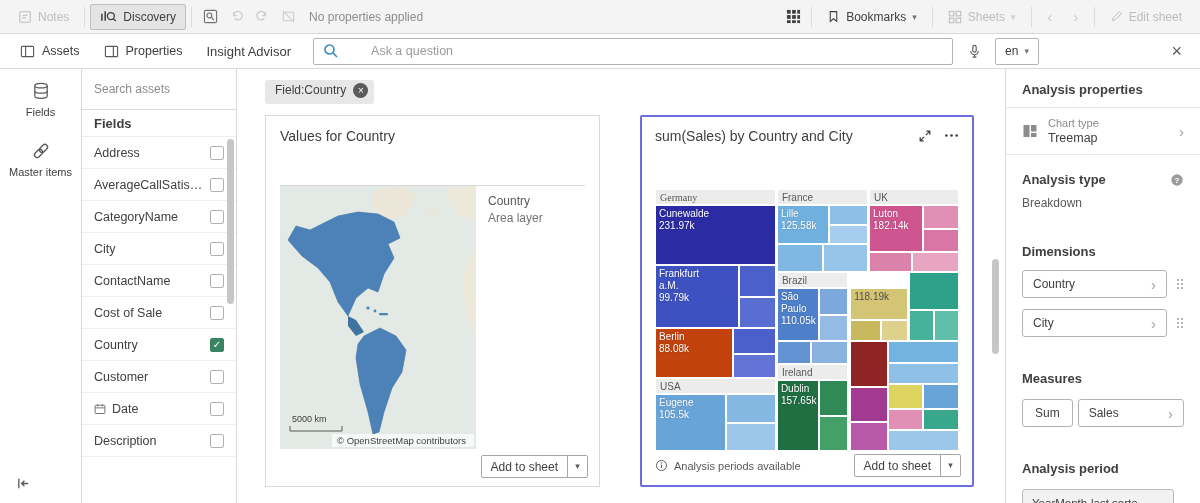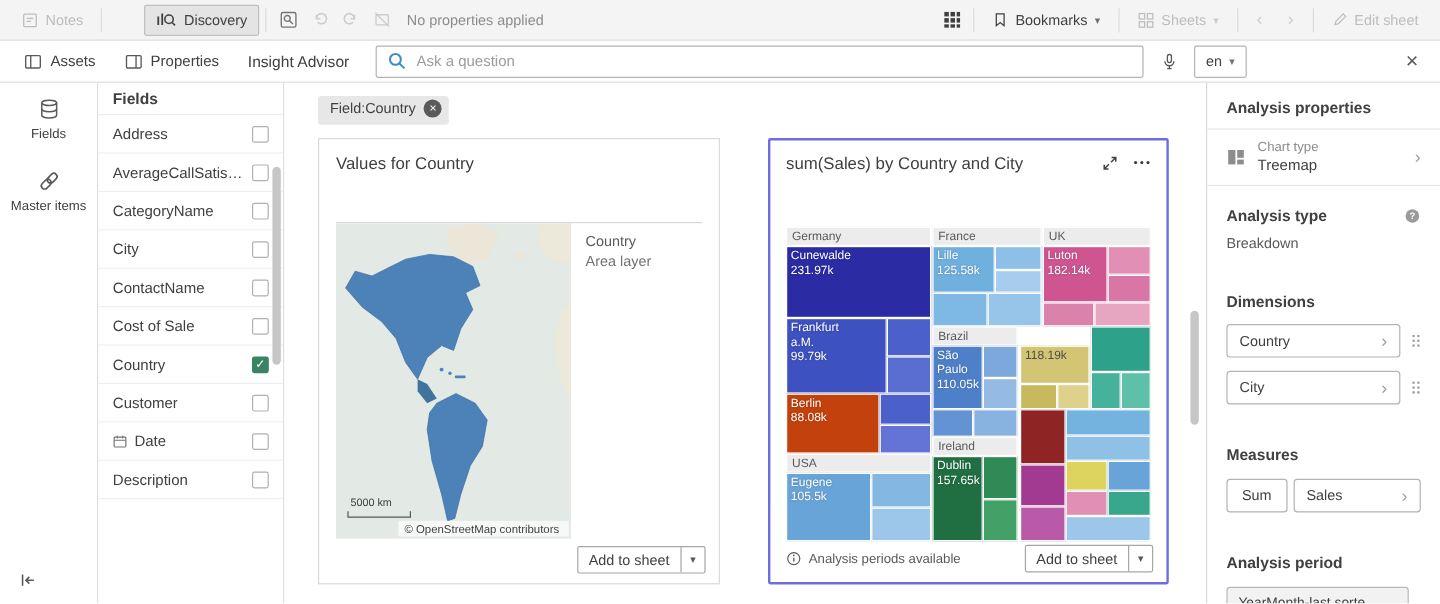--- a/index.html
+++ b/index.html
@@ -5,36 +5,36 @@
   * { margin:0; padding:0; box-sizing:border-box; }
   html,body { width:1200px; height:503px; overflow:hidden; }
   body { font-family:"Liberation Sans",sans-serif; font-size:12px; color:#404040; background:#fff; }
   .app { width:1200px; height:503px; display:flex; flex-direction:column; }
 
   
   .topbar { height:34px; background:#f4f4f4; border-bottom:1px solid #d9d9d9; display:flex; align-items:center; justify-content:space-between; padding:0 8px; flex:0 0 34px; }
   .tb-group { display:flex; align-items:center; }
   .tbtn { display:flex; align-items:center; gap:6px; height:26px; padding:0 9px; font-size:12px; color:#595959; cursor:pointer; border-radius:2px; border:1px solid transparent; white-space:nowrap; }
   .tbtn.disabled { color:#bdbdbd; cursor:default; }
-  .tbtn.active { background:#e4e4e4; border-color:#bfbfbf; color:#404040;margin-left:30px; }
+  .tbtn.active { background:#e4e4e4; border-color:#bfbfbf; color:#404040; }
   .ibtn { width:26px; height:26px; display:flex; align-items:center; justify-content:center; color:#737373; cursor:pointer; }
   .ibtn.disabled { color:#cccccc; cursor:default; }
   .ibtn.dark { color:#404040; }
   .tdiv { width:1px; height:20px; background:#dcdcdc; margin:0 5px; flex:0 0 1px; }
   .nosel { color:#8c8c8c; margin-left:8px; white-space:nowrap; }
   .caret { font-size:9px; color:#737373; }
   .tbtn.disabled .caret { color:#cccccc; }
   .chevtxt { font-size:15px; line-height:1; }
 
   
   .subbar { height:35px; background:#fff; border-bottom:1px solid #d9d9d9; display:flex; align-items:center; padding:0 12px; flex:0 0 35px; gap:8px; }
   .sbtn { display:flex; align-items:center; gap:7px; height:27px; padding:0 8px; color:#404040; font-size:12.5px; cursor:pointer; white-space:nowrap; }
   .ia-title { font-size:13px; color:#404040; margin:0 14px 0 8px; white-space:nowrap; }
   .searchwrap { display:flex; align-items:center; width:640px; height:27px; border:1px solid #b3b3b3; border-radius:2px; background:#fff; padding:0 9px; gap:8px; }
-  .searchwrap input { border:none; outline:none; flex:1; font-size:12.5px; color:#404040; font-family:inherit; background:transparent; }
+  .searchwrap input { border:none; outline:none; flex:1; font-size:12.5px; color:#404040; font-family:inherit; background:transparent;margin-left:24px; }
   .searchwrap input::placeholder { color:#9c9c9c; }
   .lang { display:flex; align-items:center; gap:6px; border:1px solid #b3b3b3; border-radius:2px; height:27px; padding:0 9px; cursor:pointer; color:#404040; }
   .spacer { flex:1; }
   .closex { font-size:18px; color:#595959; cursor:pointer; padding:0 6px; line-height:1; }
 
   
   .content { flex:1; display:flex; height:434px; }
 
   
   .rail { width:82px; flex:0 0 82px; border-right:1px solid #d9d9d9; position:relative; background:#fff; }
@@ -264,20 +264,23 @@
       </div>
       <div class="rail-collapse">
         <svg viewBox="0 0 16 16" width="15" height="15">
             <path d="M3 3v10" stroke="#595959" stroke-width="1.4"></path>
             <path d="M13 8H6M9 5l-3 3 3 3" fill="none" stroke="#595959" stroke-width="1.4"></path>
           </svg>
       </div>
     </nav>
 
     <aside class="apanel">
+      <div class="asearch">
+        <input type="text" placeholder="Search assets" style="">
+      </div>
       <div class="ahead">Fields</div>
       <div>
           <div class="arow">
             <span class="alabel">Address</span>
             <span class="cb"></span>
           </div>
           <div class="arow">
             <span class="alabel">AverageCallSatisfa...</span>
             <span class="cb"></span>
           </div>
@@ -374,21 +377,21 @@
                   <path d="M9.5 2.5h4v4M13.5 2.5L9 7M6.5 13.5h-4v-4M2.5 13.5L7 9" fill="none" stroke="#404040" stroke-width="1.4"></path>
                 </svg>
               <svg viewBox="0 0 16 16" width="15" height="15">
                   <circle cx="2.5" cy="8" r="1.4" fill="#404040"></circle>
                   <circle cx="8" cy="8" r="1.4" fill="#404040"></circle>
                   <circle cx="13.5" cy="8" r="1.4" fill="#404040"></circle>
                 </svg>
             </div>
           </div>
           <div class="treemap">
-              <div class="tm-cell tm-head" style="left: 0%; top: 0%; width: 39.7%; height: 6.1%;">Germany</div>
+              <div class="tm-cell tm-head" style="left: 0%; top: 0%; width: 39.7%; height: 6.1%; font-family: Liberation Serif, serif;">Germany</div>
               <div class="tm-cell" style="left: 0%; top: 6.1%; width: 39.7%; height: 22.8%; background: rgb(43, 43, 164);">Cunewalde
 231.97k</div>
               <div class="tm-cell" style="left: 0%; top: 28.9%; width: 27.5%; height: 24.2%; background: rgb(61, 81, 192);">Frankfurt
 a.M.
 99.79k</div>
               <div class="tm-cell" style="left: 27.5%; top: 28.9%; width: 12.2%; height: 12.4%; background: rgb(75, 96, 202);"></div>
               <div class="tm-cell" style="left: 27.5%; top: 41.3%; width: 12.2%; height: 11.8%; background: rgb(90, 110, 209);"></div>
               <div class="tm-cell" style="left: 0%; top: 53.1%; width: 25.5%; height: 19.1%; background: #c2410c;">Berlin
 88.08k</div>
               <div class="tm-cell" style="left: 25.5%; top: 53.1%; width: 14.2%; height: 9.8%; background: rgb(75, 96, 202);"></div>

